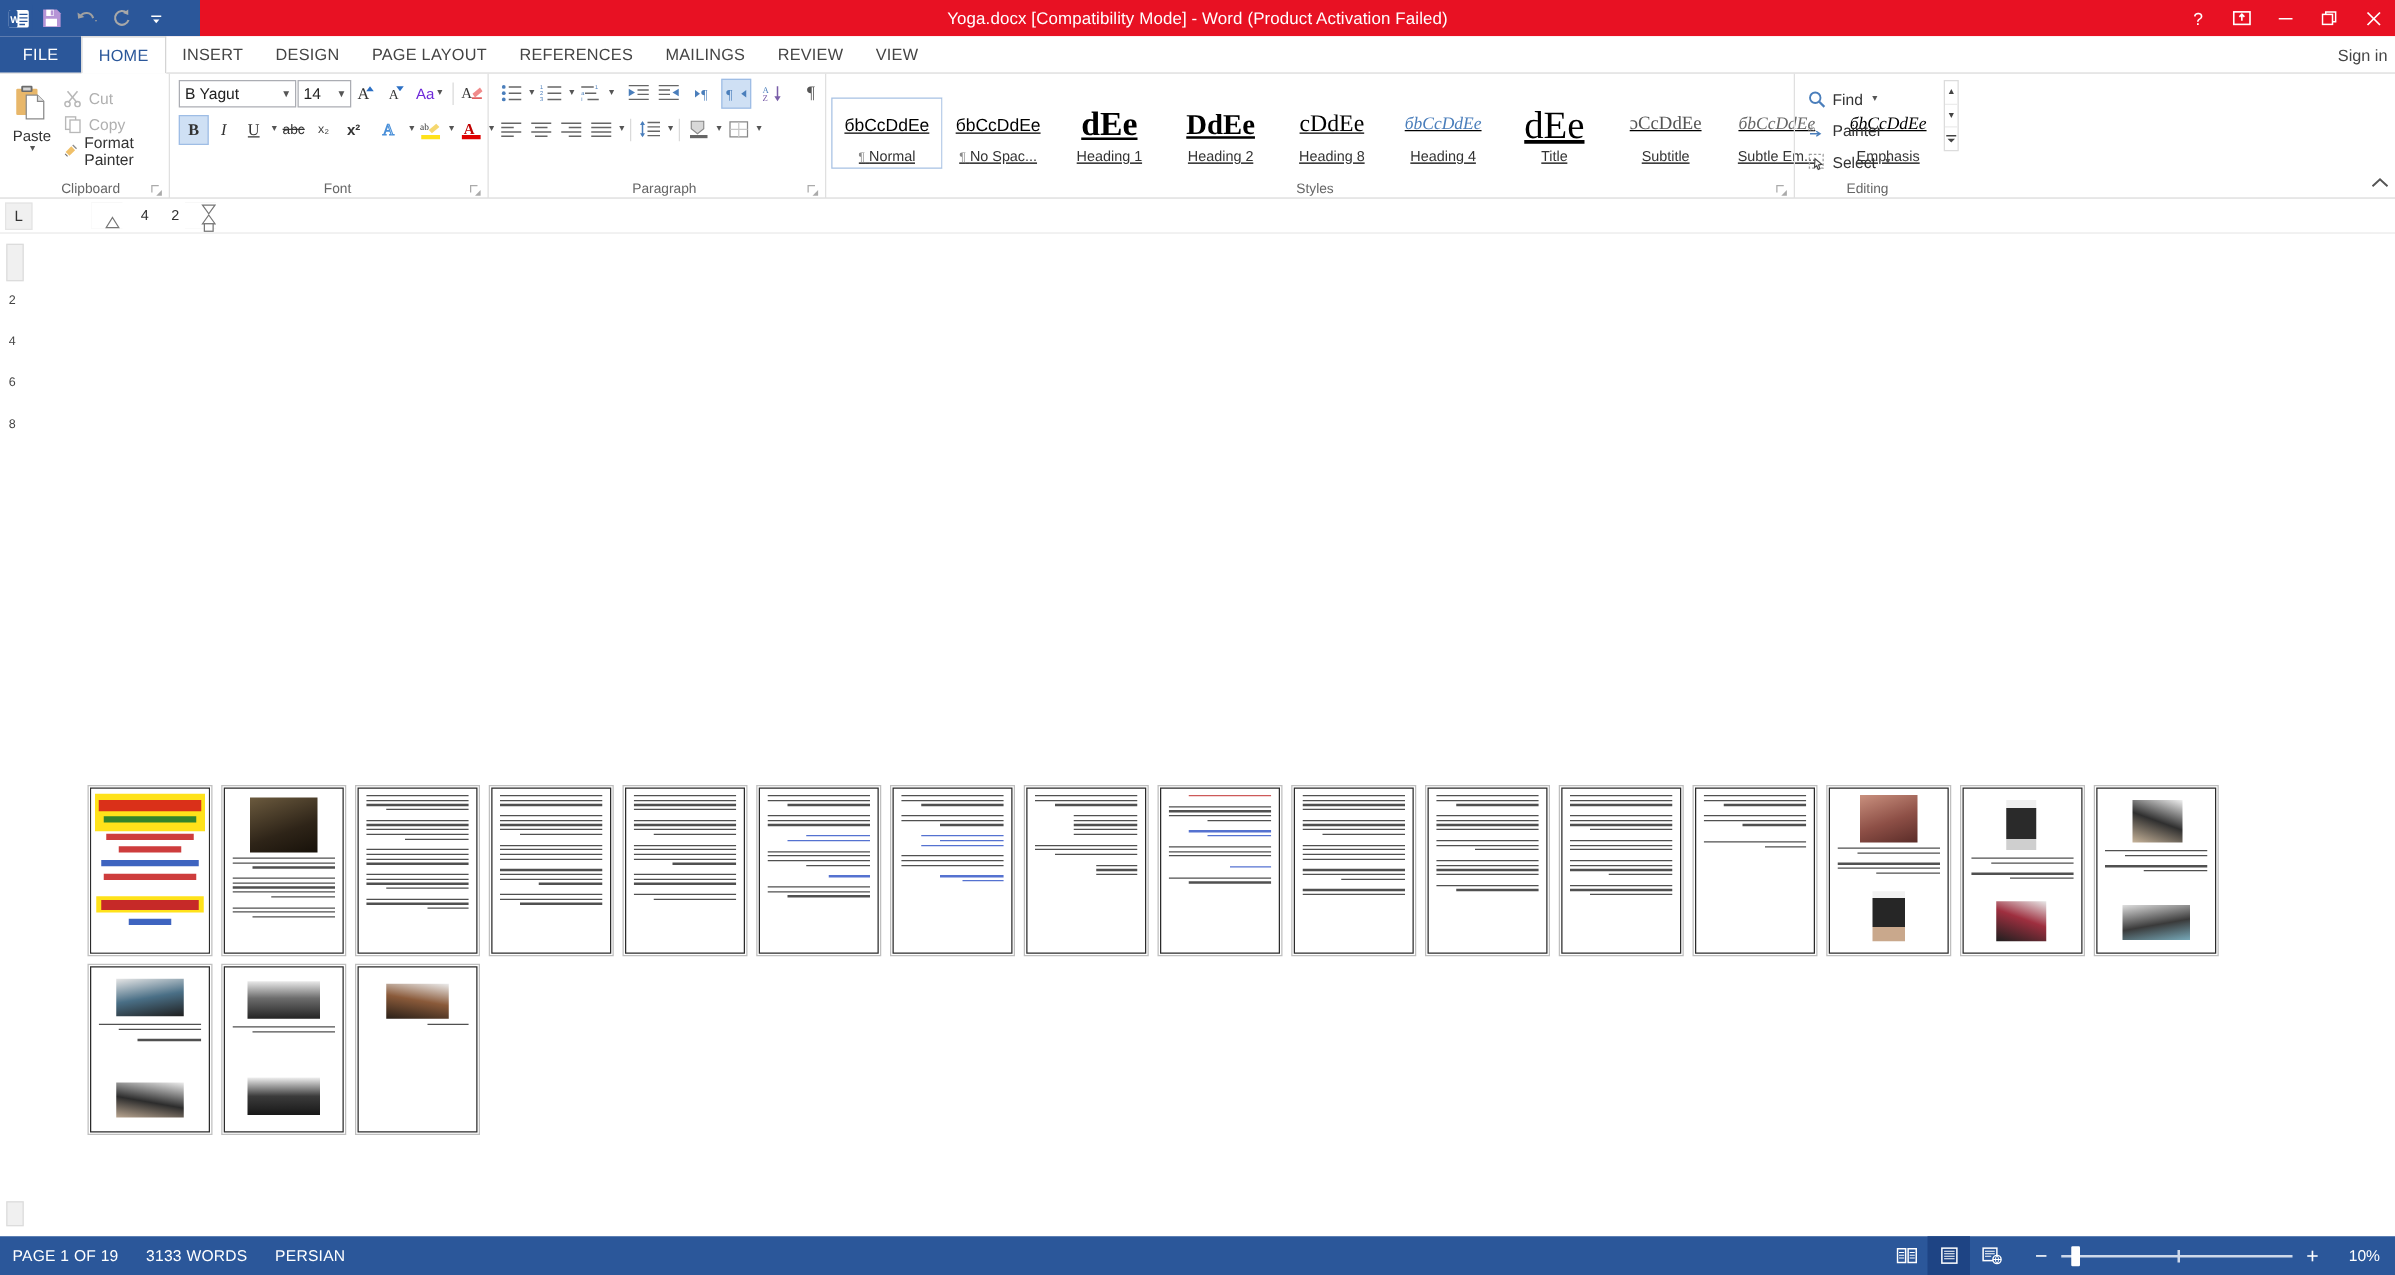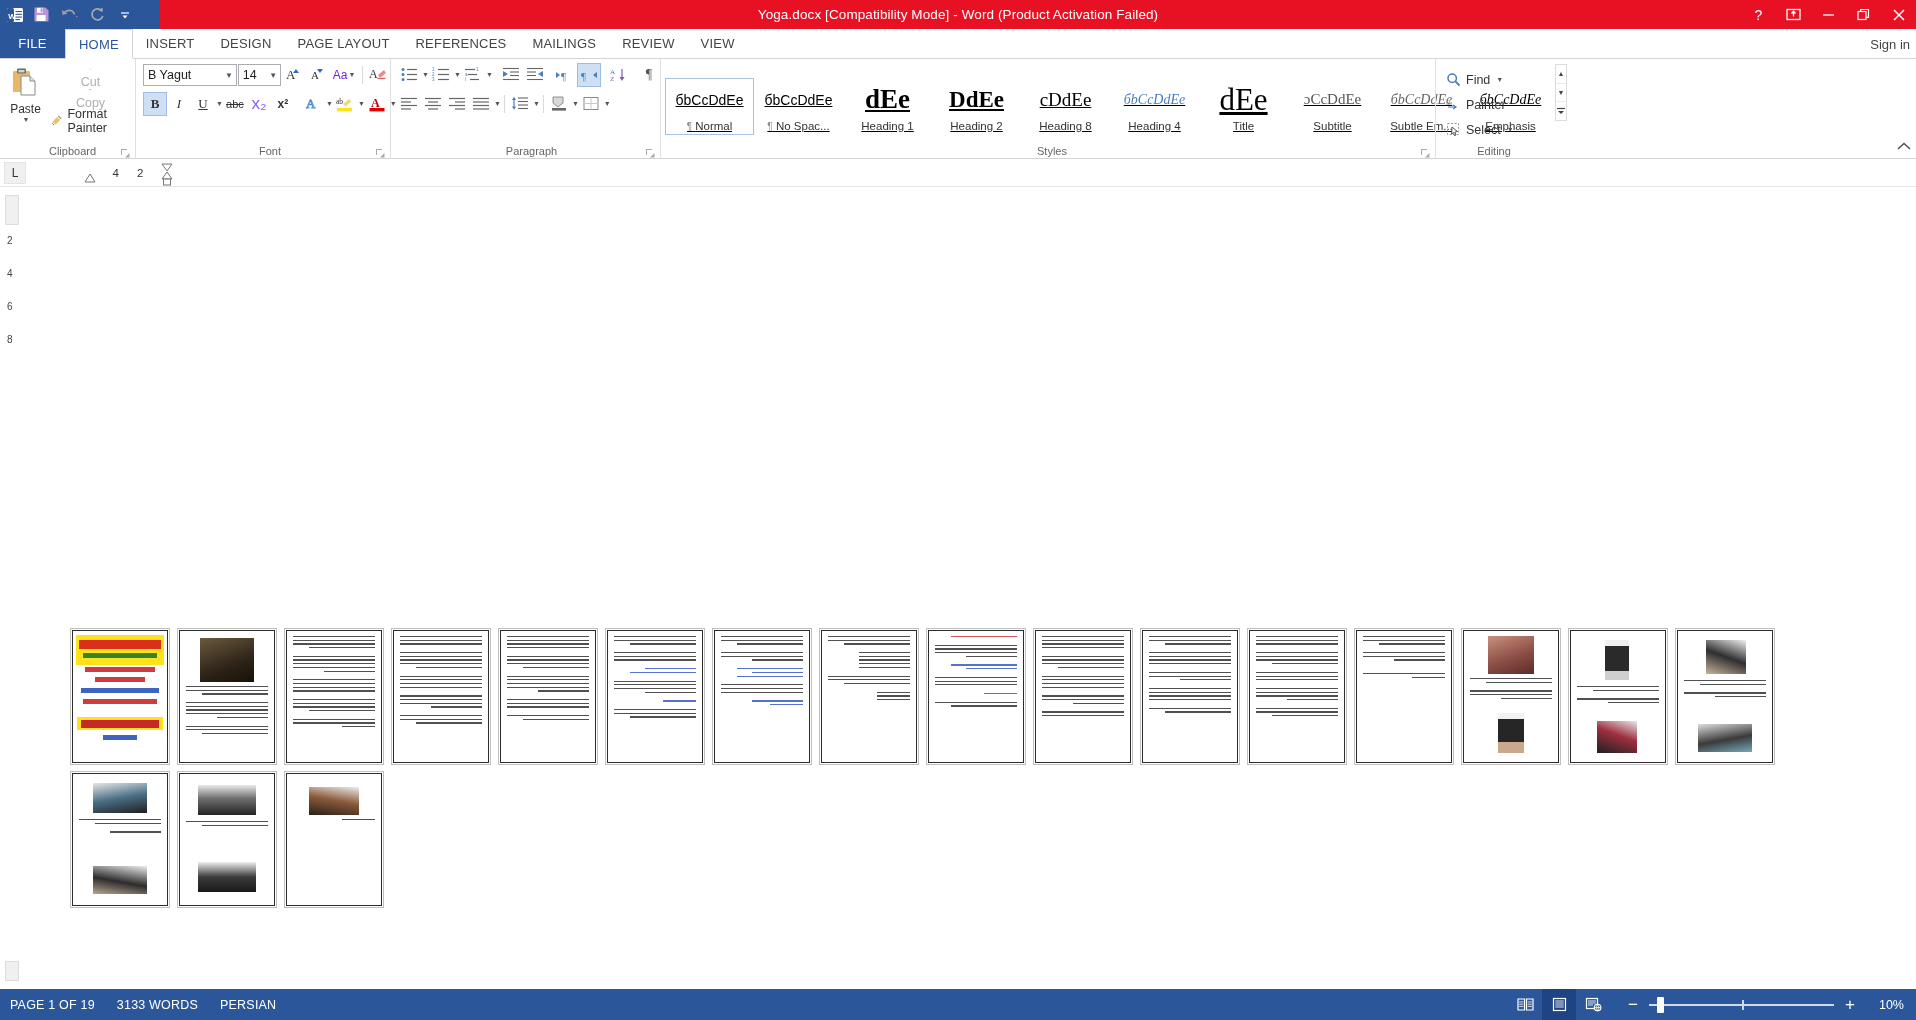--- a/index.html
+++ b/index.html
@@ -91,21 +91,21 @@
     width:52px; display:flex; flex-direction:column; align-items:center;
     padding-top:5px; cursor:pointer;
   }
   .paste-lbl { font-size:12px; color:#333; margin-top:1px; }
   .clip-items { padding-top:6px; }
   .clip-item {
     display:flex; align-items:center; gap:5px; height:21px;
     padding:0 5px; font-size:12.5px; cursor:default;
   }
   .clip-item.enabled { color:#333; cursor:pointer; }
-  .clip-item.disabled { color:#b0b0b0;flex-direction:column; }
+  .clip-item.disabled { color:#b0b0b0; }
 
   
   .g-font { width:255px; padding-left:7px; }
   .frow { display:flex; align-items:center; height:25px; margin-bottom:4px; }
   .frow2 { display:flex; align-items:center; height:25px; }
   .combo {
     height:22px; border:1px solid #abadb3; background:#fff;
     display:flex; align-items:center; font-size:12.5px; color:#222;
     padding-left:4px; position:relative; cursor:text;
   }
@@ -446,21 +446,21 @@
         <i style="font-size:13px;font-family:'Liberation Serif',serif;">I</i>
       </div>
       <div class="ibtn">
         <span style="font-size:13px;text-decoration:underline;font-family:'Liberation Serif',serif;">U</span>
       </div>
       <span class="drop">▼</span>
       <div class="ibtn">
         <span style="font-size:11px;text-decoration:line-through;color:#333;">abc</span>
       </div>
       <div class="ibtn">
-        <span style="font-size:17px;color:#8b5cf6;font-weight:normal;">x₂</span>
+        <span style="font-size:10px;color:#404040;font-weight:normal;">x₂</span>
       </div>
       <div class="ibtn">
         <span style="font-size:12px;color:#333;font-weight:bold;">x²</span>
       </div>
       <div class="sep"></div>
       <div class="ibtn">
         <svg width="17" height="17" viewBox="0 0 17 17">
           <text x="2" y="13" font-size="13" font-family="Liberation Serif, serif" fill="none" stroke="#4a90d9" stroke-width=".9">A</text>
         </svg>
       </div>

